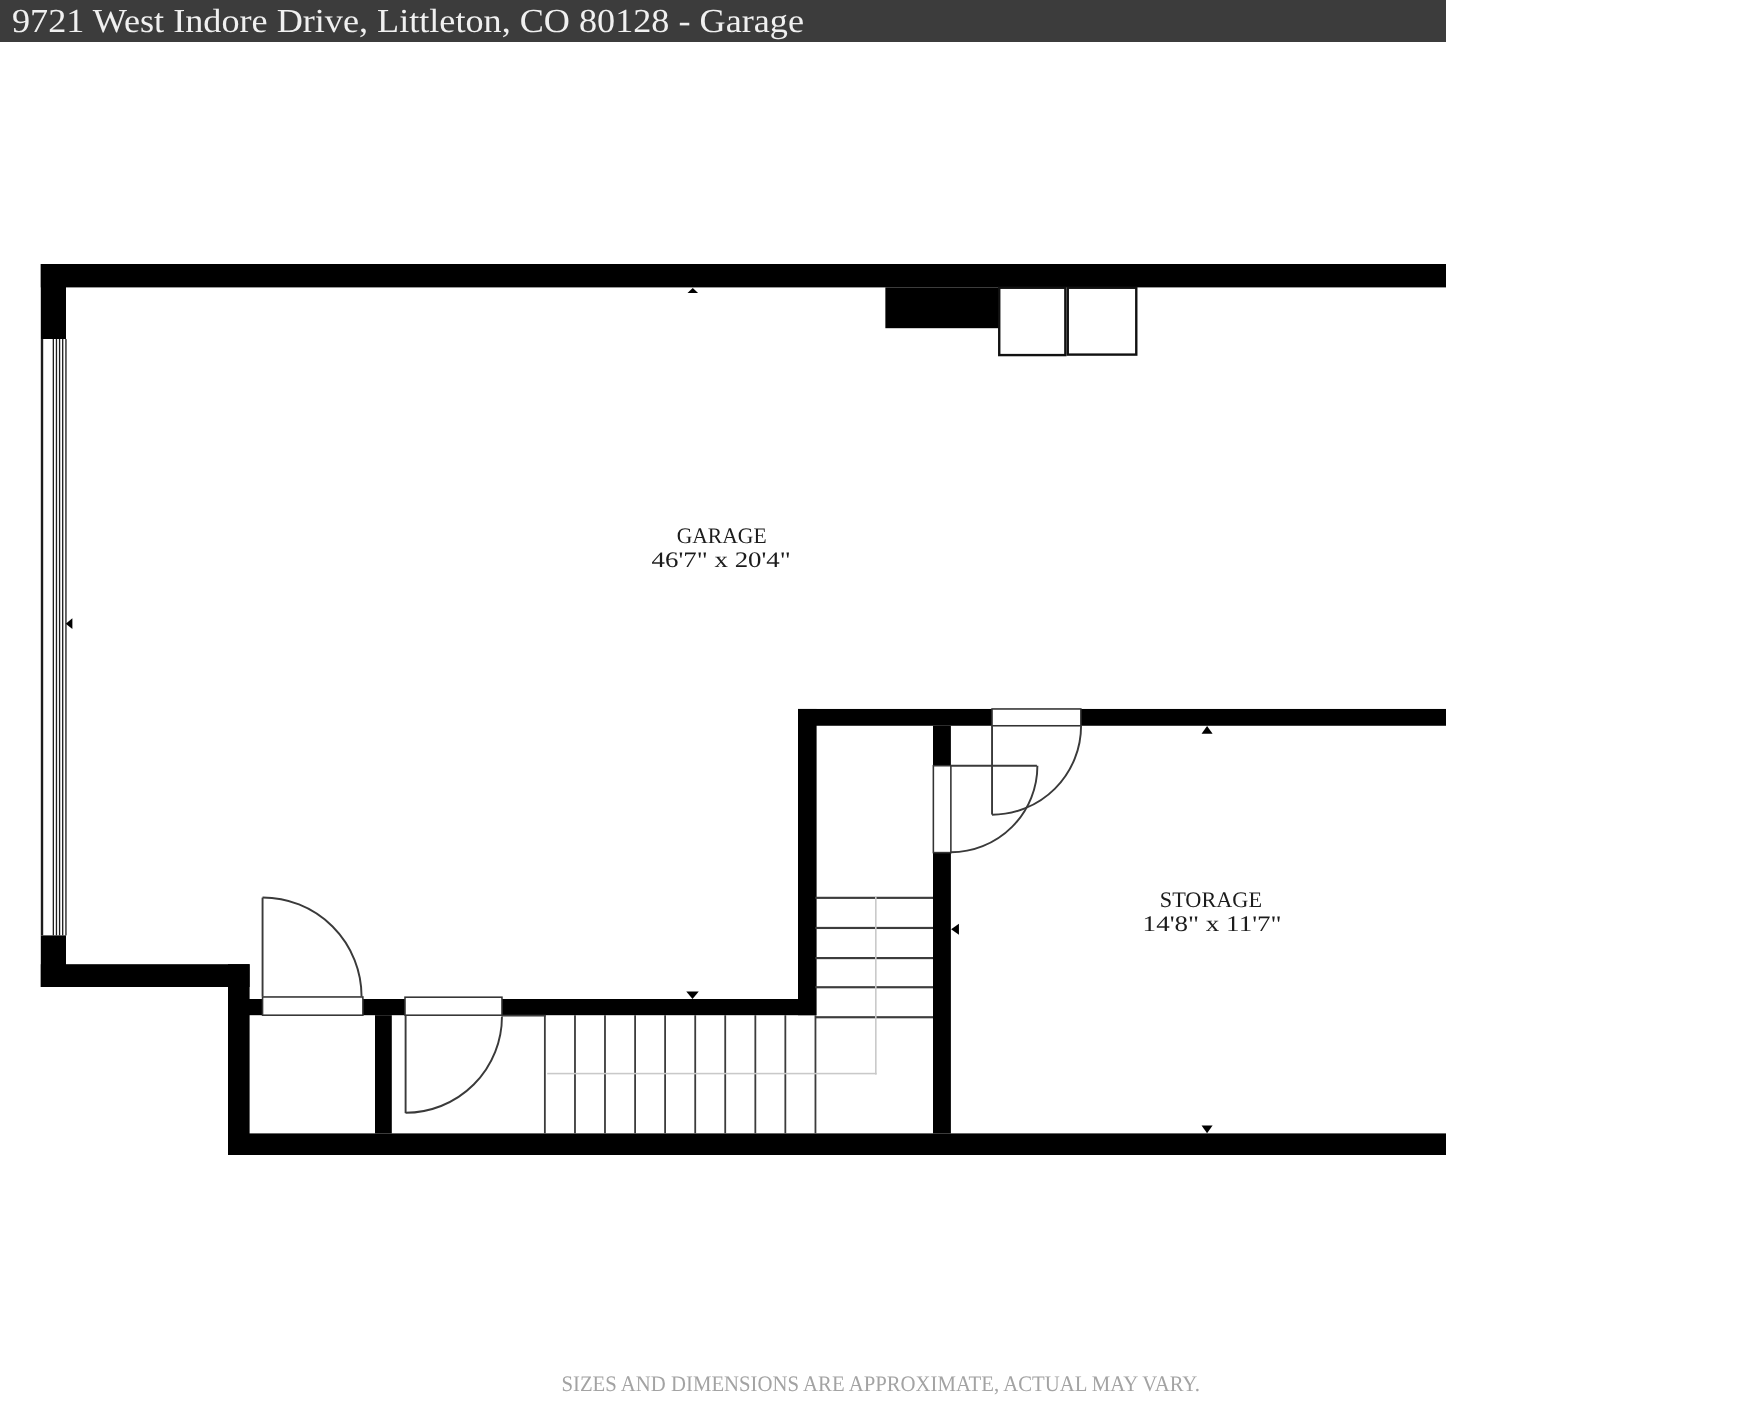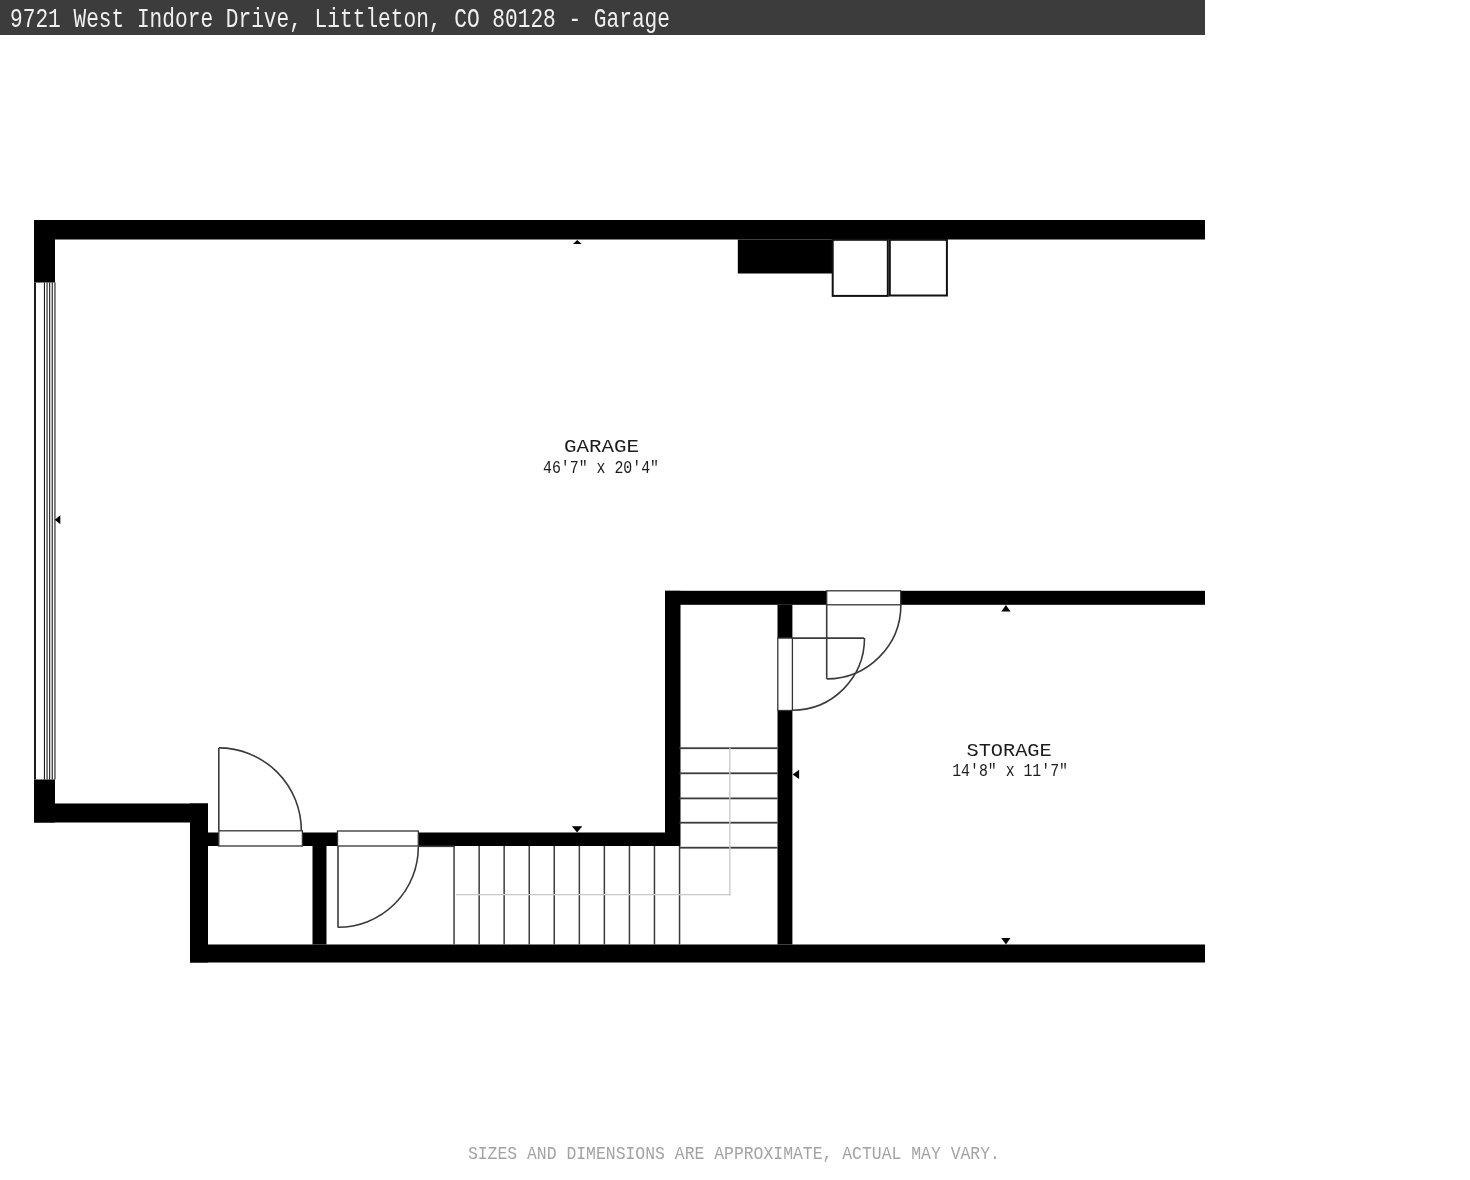--- a/index.html
+++ b/index.html
@@ -1,17 +1,17 @@
 <!DOCTYPE html>
 <html><head>
 <meta charset="utf-8">
 <style>
   html,body{margin:0;padding:0;background:#ffffff;}
   .page{position:relative;width:1205px;height:1180px;overflow:hidden;background:#fff;
-        font-family:Liberation Mono, monospace;}
+        font-family:Liberation Serif, serif;}
   svg{position:absolute;left:0;top:0;}
 </style>
 </head>
 <body>
 <div class="page">
 <svg width="1470" height="1180" viewBox="0 0 1470 1180">
 
   <rect x="0" y="0" width="1470" height="35" fill="#3c3c3c"></rect>
   <text x="10" y="27" font-size="28" fill="#f0f0f0" textLength="660" lengthAdjust="spacingAndGlyphs">9721 West Indore Drive, Littleton, CO 80128 - Garage</text>
 

